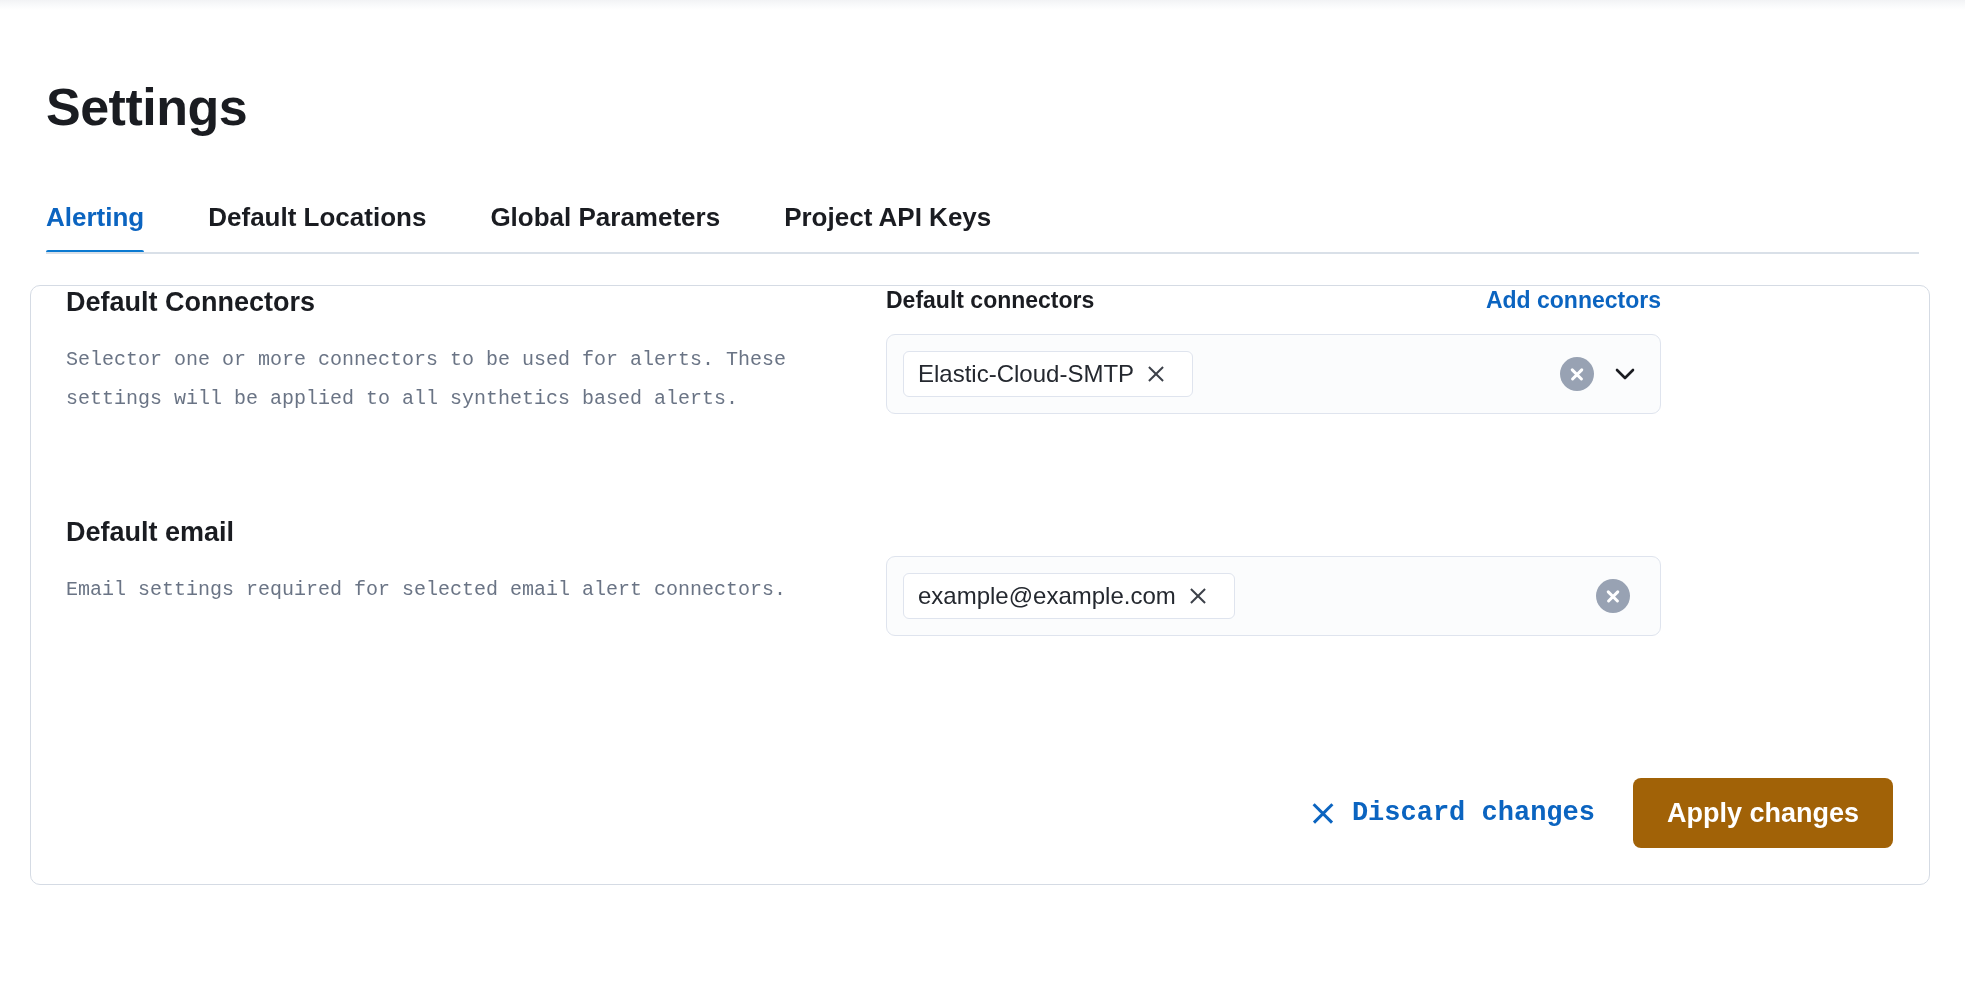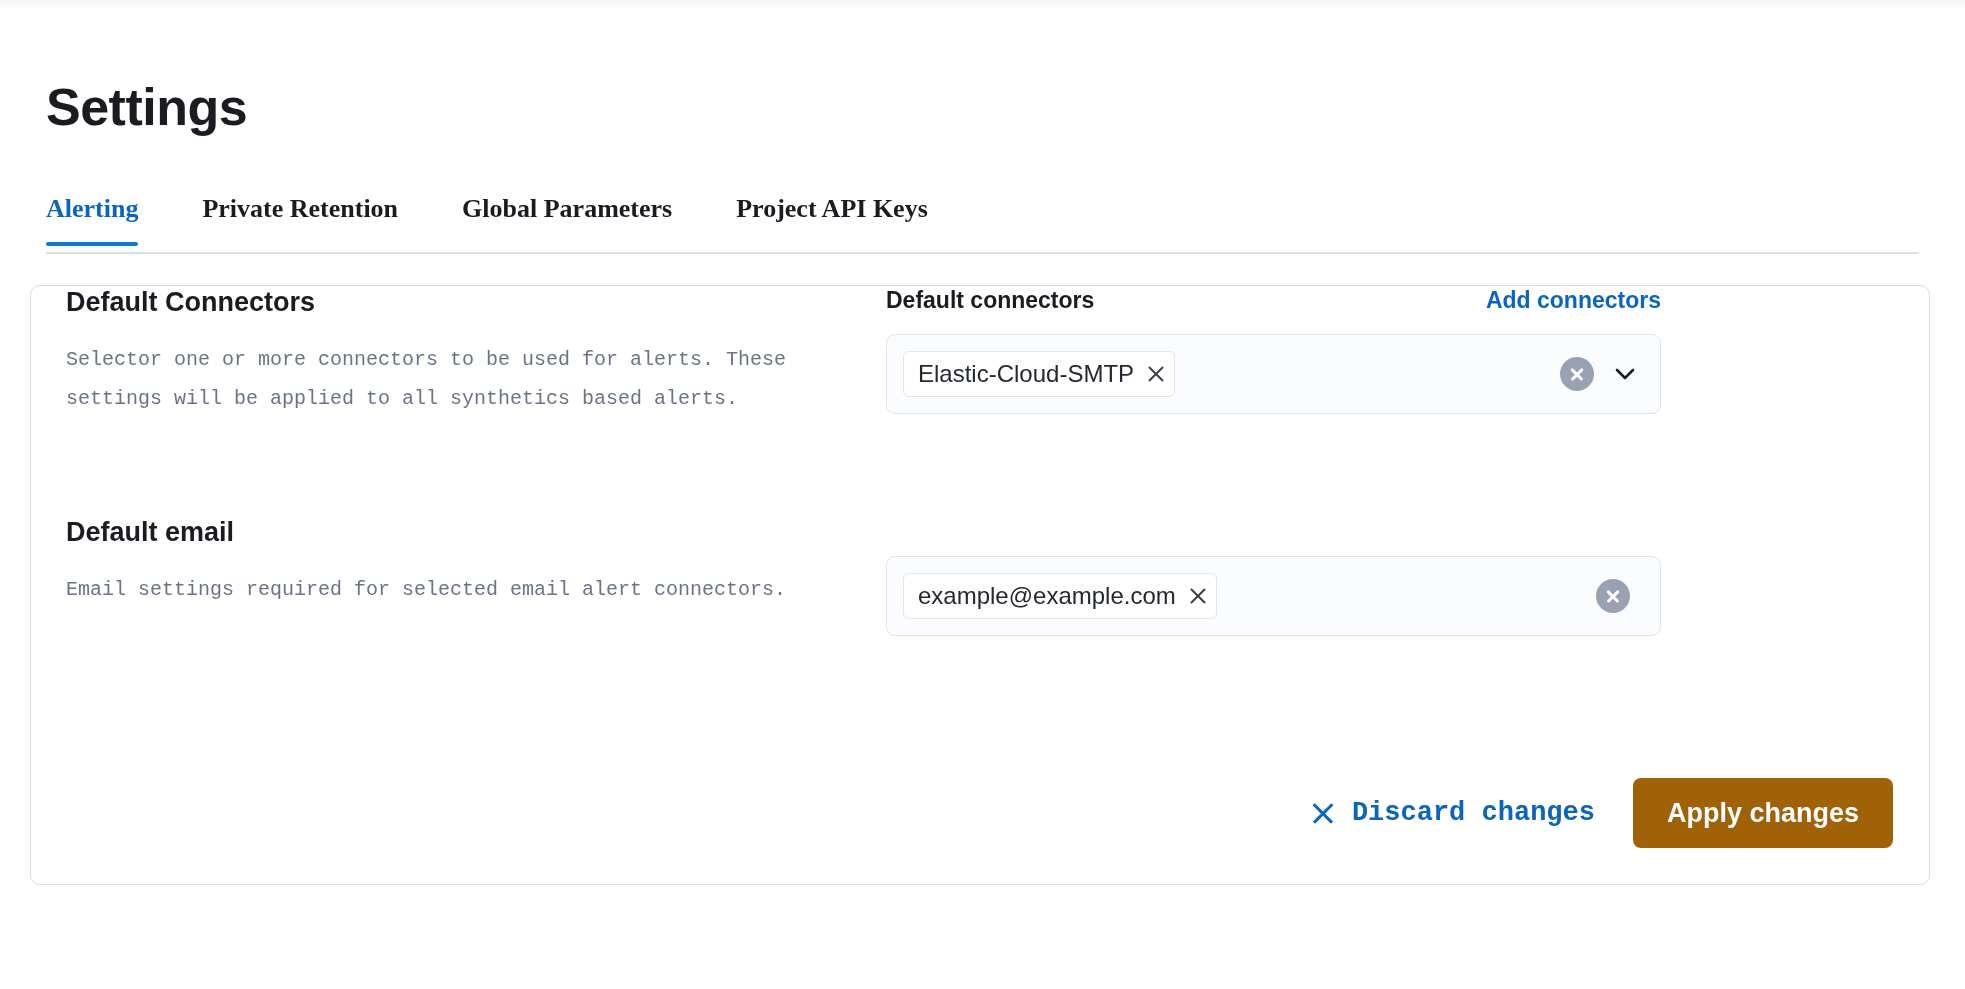--- a/index.html
+++ b/index.html
@@ -47,22 +47,21 @@
   }
 
   
   .tabs {
     position: absolute;
     left: 46px;
     top: 186px;
     right: 46px;
     height: 68px;
     display: flex;
-    align-items: center;
-    font-family: Liberation Serif, serif;
+    align-items: flex-end;
   }
   .tabs-underline {
     position: absolute;
     left: 46px;
     right: 46px;
     top: 252px;
     height: 2px;
     background: #d9e0e8;
   }
   .tab {
@@ -189,21 +188,21 @@
     cursor: text;
   }
   .combo.no-chevron { padding-right: 86px; margin-top: 40px; }
 
   .pill {
     display: inline-flex;
     align-items: center;
     gap: 12px;
     height: 46px;
     box-sizing: border-box;
-    padding: 0 8px 0 14px;
+    padding: 0 26px 0 14px;
     background: #ffffff;
     border: 1.5px solid #dfe4ee;
     border-radius: 6px;
     font-size: 24px;
     line-height: 46px;
     color: #24282f;
     white-space: nowrap;
   }
   .pill-x {
     width: 20px;
@@ -326,21 +325,21 @@
 
 <div class="page">
 
   <h1 class="page-title">Settings</h1>
 
   <div class="tabs">
     <div class="tab active">
       <span>Alerting</span>
     </div>
     <div class="tab">
-      <span>Private Retention</span>
+      <span>Default Locations</span>
     </div>
     <div class="tab">
       <span>Global Parameters</span>
     </div>
     <div class="tab">
       <span>Project API Keys</span>
     </div>
   </div>
   <div class="tabs-underline"></div>
 

